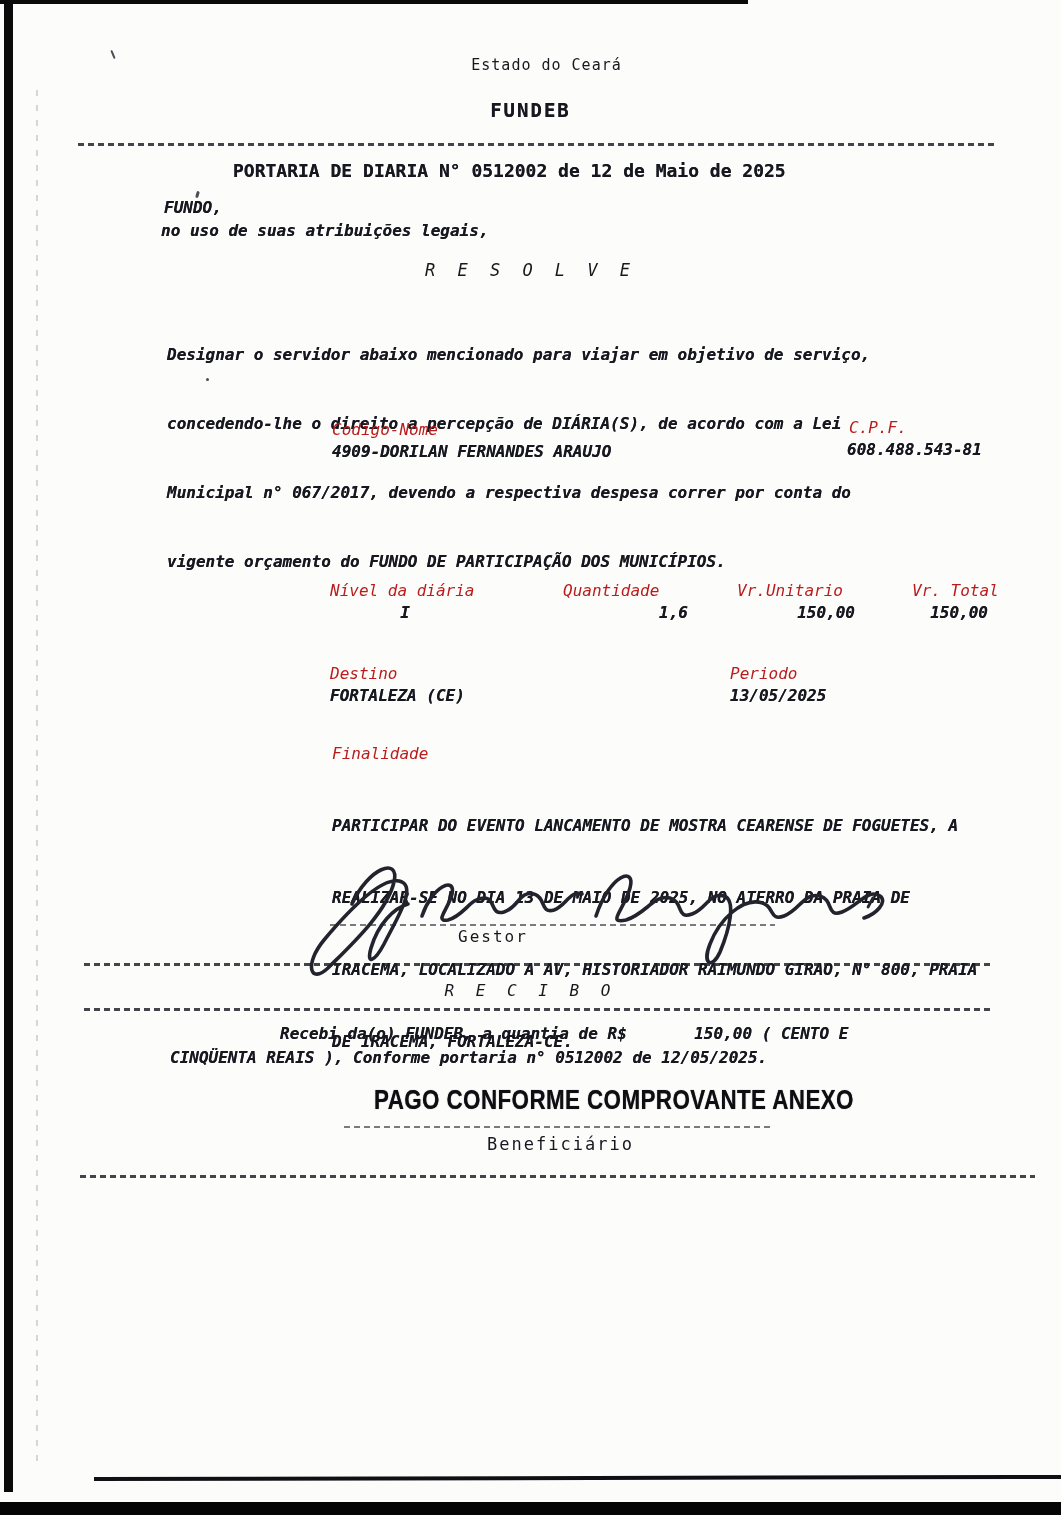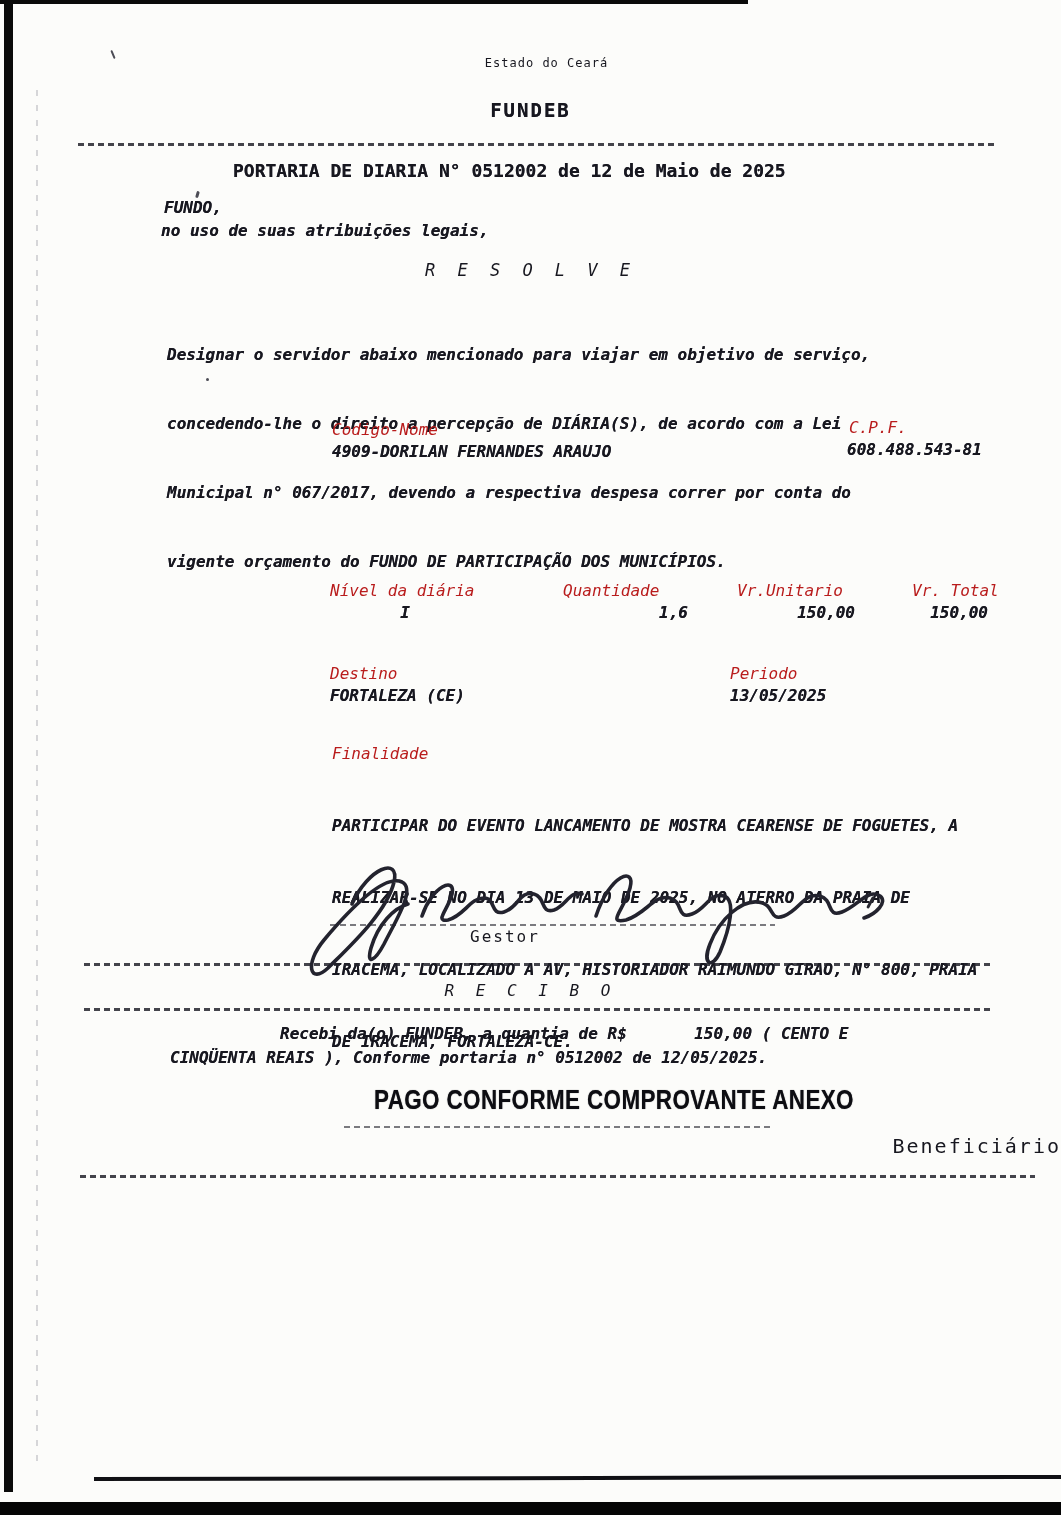--- a/index.html
+++ b/index.html
@@ -21,21 +21,21 @@
   
   .edge-top{position:absolute;top:0;left:0;width:748px;height:4px;background:#0a0a0a;}
   .edge-left{position:absolute;top:2px;left:4px;width:9px;height:1490px;background:#0a0a0a;}
   .edge-bottom-line{position:absolute;top:1476px;left:94px;width:967px;height:4px;background:#101014;transform:rotate(-.12deg);}
   .edge-bottom-bar{position:absolute;top:1502px;left:0;width:1061px;height:13px;background:#050505;}
   .fold{position:absolute;left:36px;top:90px;width:2px;height:1380px;
     background:repeating-linear-gradient(180deg,rgba(100,100,115,.25) 0,rgba(100,100,115,.25) 6px,transparent 6px,transparent 15px);}
   .speck{position:absolute;background:#4c4c55;border-radius:2px;}
 
   
-  .state-name{top:56px;font-size:12px;letter-spacing:1px;padding-left:32px;}
+  .state-name{top:56px;font-size:15px;letter-spacing:1px;padding-left:32px;}
   .entity-name{top:99px;font-size:19px;letter-spacing:2px;}
   .dash-1{top:143px;left:78px;width:917px;}
   .doc-title{top:160px;left:233px;font-size:18px;}
 
   .issuer-1{top:198px;left:164px;font-size:16px;}
   .issuer-2{top:221px;left:161px;font-size:16px;}
   .resolve-h{top:260px;font-size:17px;letter-spacing:6px;}
   .resolve-body{top:297px;left:167px;font-size:16px;line-height:23px;}
 
   .lbl{font-size:16px;font-style:italic;color:#b91c1c;}
@@ -58,34 +58,34 @@
   .dest-lbl{top:664px;left:330px;}
   .dest-val{top:686px;left:330px;}
   .per-lbl{top:664px;left:730px;}
   .per-val{top:686px;left:730px;}
 
   .fin-lbl{top:744px;left:332px;}
   .fin-body{top:766px;left:332px;font-size:16px;line-height:24px;}
 
   .sig-svg{position:absolute;top:852px;left:284px;}
   .sig-line{top:924px;left:330px;width:445px;}
-  .sig-role{top:927px;left:470px;font-size:16px;letter-spacing:2px;}
+  .sig-role{top:927px;left:458px;font-size:16px;letter-spacing:2px;}
   .pen-mark{position:absolute;top:896px;left:869px;width:3px;height:13px;background:#26262e;border-radius:2px;transform:rotate(28deg);}
 
   .dash-2{top:963px;left:84px;width:910px;}
   .receipt-h{top:981px;font-size:16px;letter-spacing:6px;}
   .dash-3{top:1008px;left:84px;width:910px;}
   .receipt-1{top:1024px;left:280px;font-size:16px;}
   .receipt-2{top:1048px;left:170px;font-size:16px;text-align:right;}
 
   .stamp{top:1084px;left:374px;font-family:"Liberation Sans",sans-serif;font-weight:bold;
     font-size:28px;color:#0d0d12;transform:scaleX(.8);transform-origin:left top;
     letter-spacing:.5px;text-shadow:0 0 1px rgba(10,10,15,.7);}
   .dash-4{top:1126px;left:344px;width:428px;}
-  .benef-lbl{top:1134px;left:60px;right:0;text-align:right;font-size:20px;letter-spacing:2px;}
+  .benef-lbl{top:1134px;left:60px;right:0;text-align:center;font-size:17px;letter-spacing:2px;}
   .dash-5{top:1175px;left:80px;width:955px;}
 </style>
 </head>
 <body>
 
 <div class="page">
 
   <div class="edge-top"></div>
   <div class="edge-left"></div>
   <div class="fold"></div>

